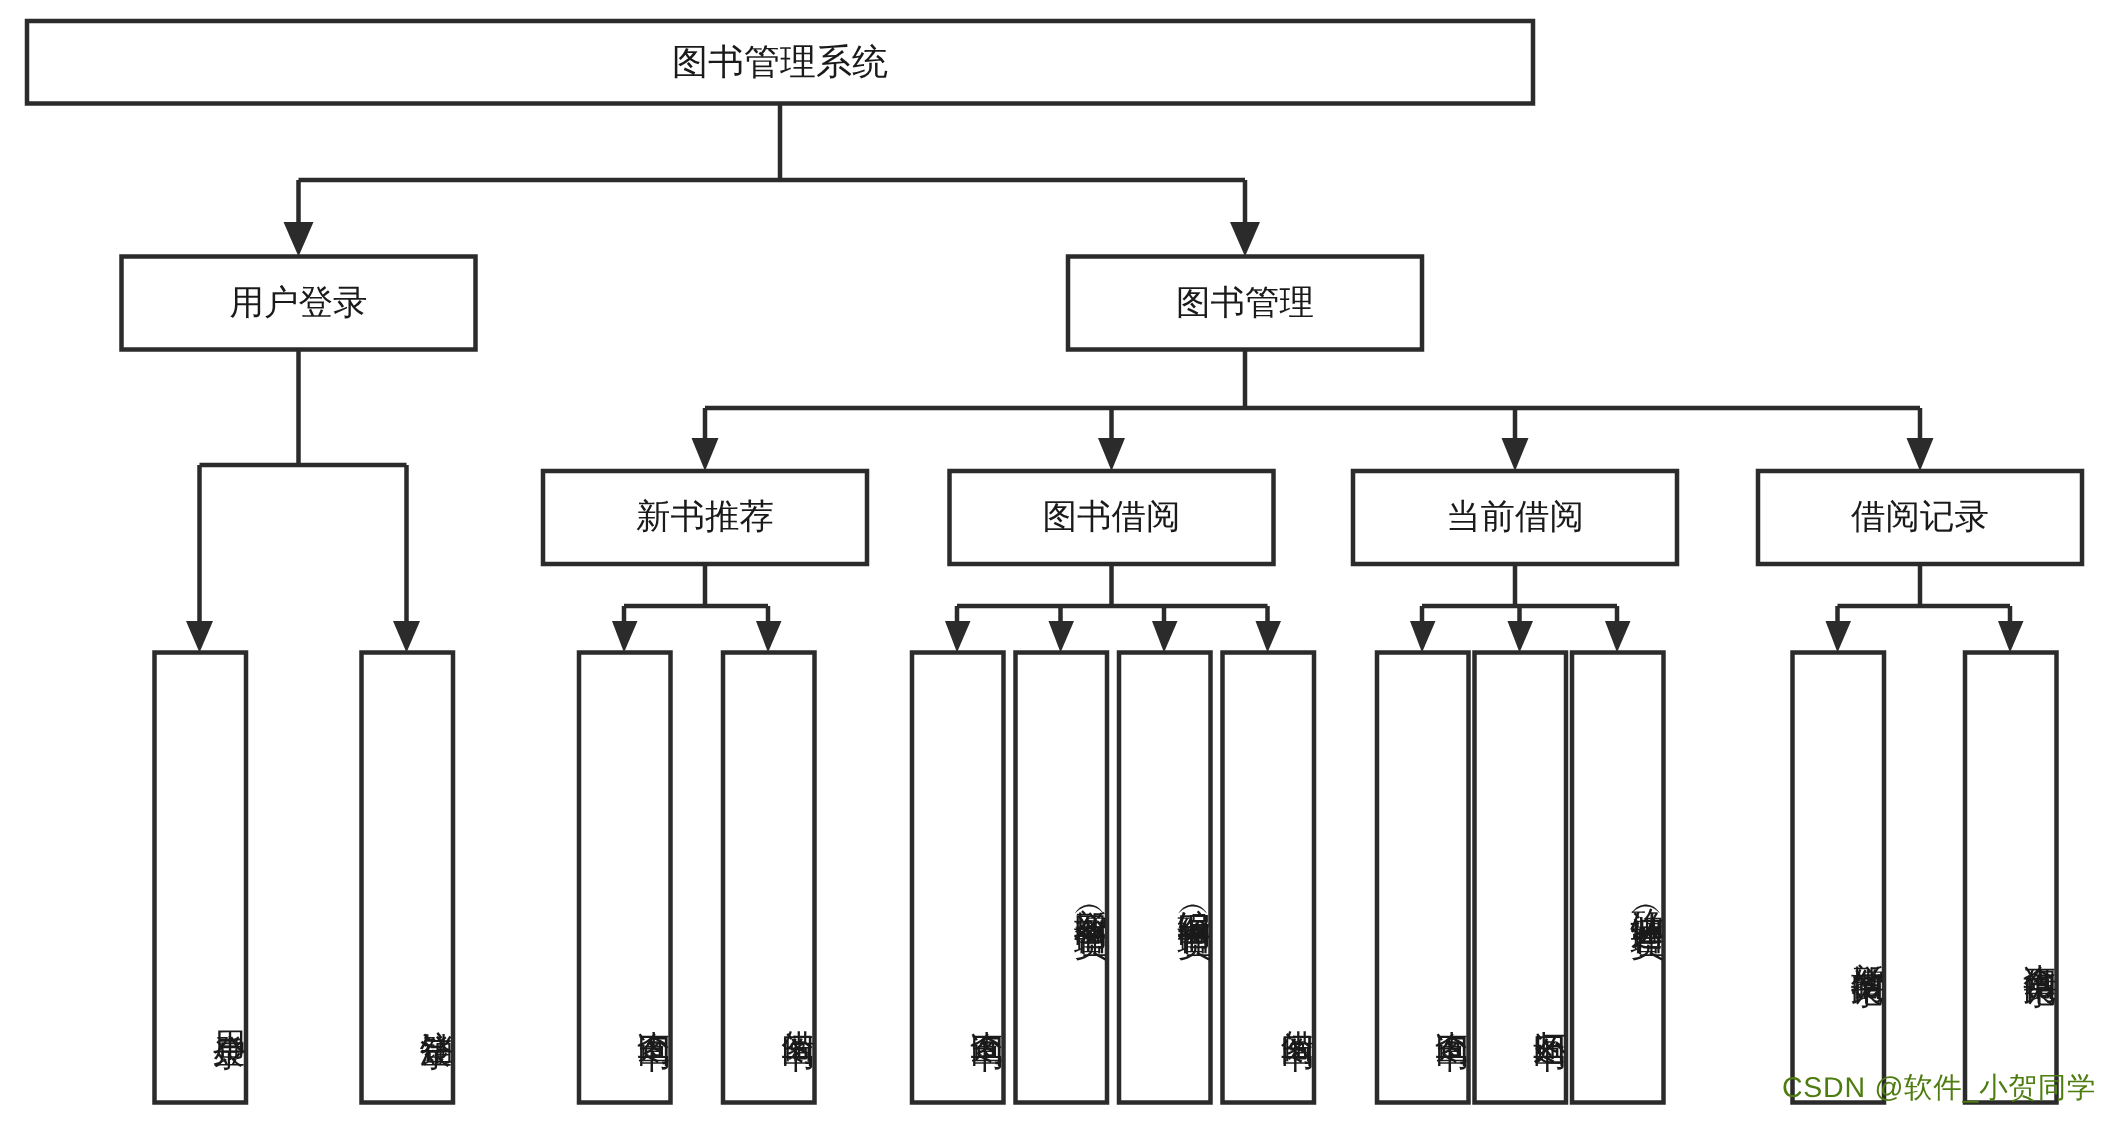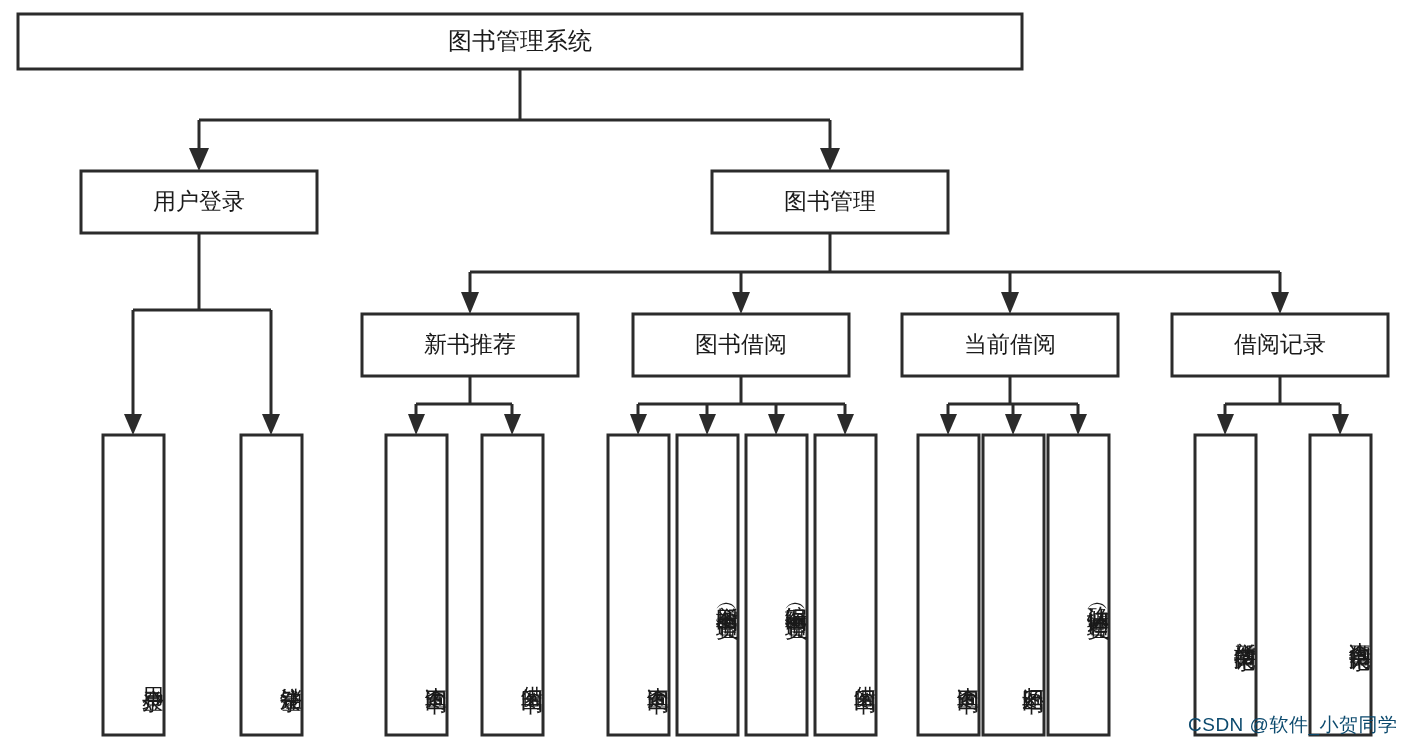--- a/index.html
+++ b/index.html
@@ -72,21 +72,21 @@
     display: flex;
     align-items: flex-start;
     justify-content: center;
   }
   .watermark {
     position: absolute;
     left: 1188px;
     top: 712px;
     font-family: "Liberation Sans", "DejaVu Sans", sans-serif;
     font-size: 19px;
-    color: #0c4a6e;
+    color: #4d7c0f;
     white-space: nowrap;
     letter-spacing: 0.5px;
   }
 </style>
 </head>
 <body>
 
 <div id="diagram-root">
 
   <svg class="diagram-svg" viewBox="0 0 1405 747">

